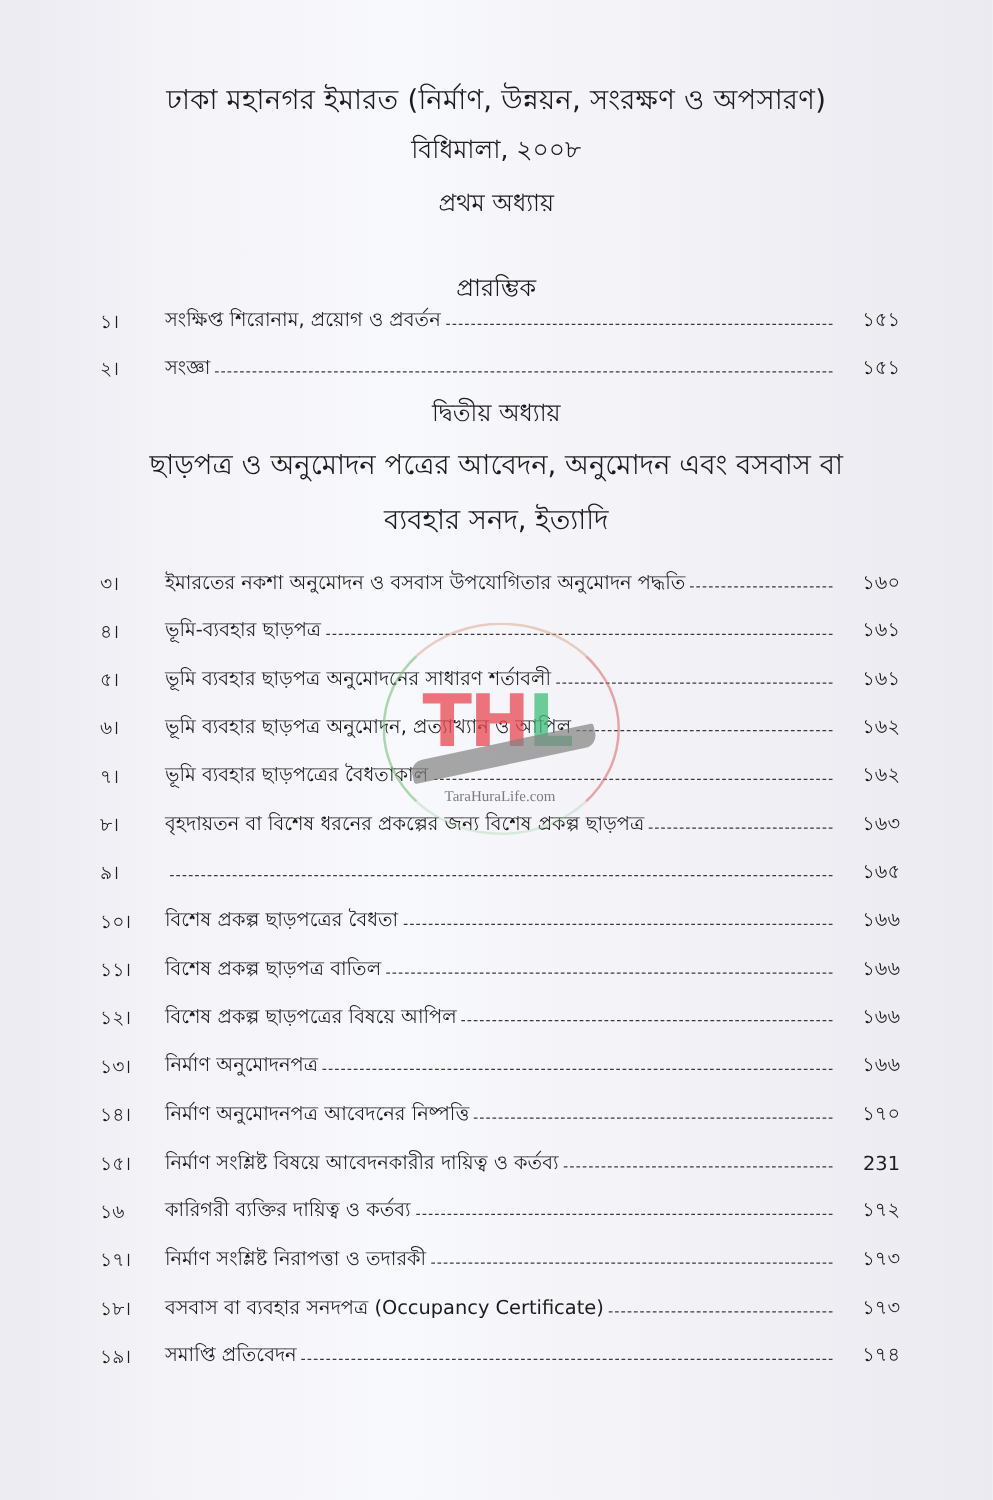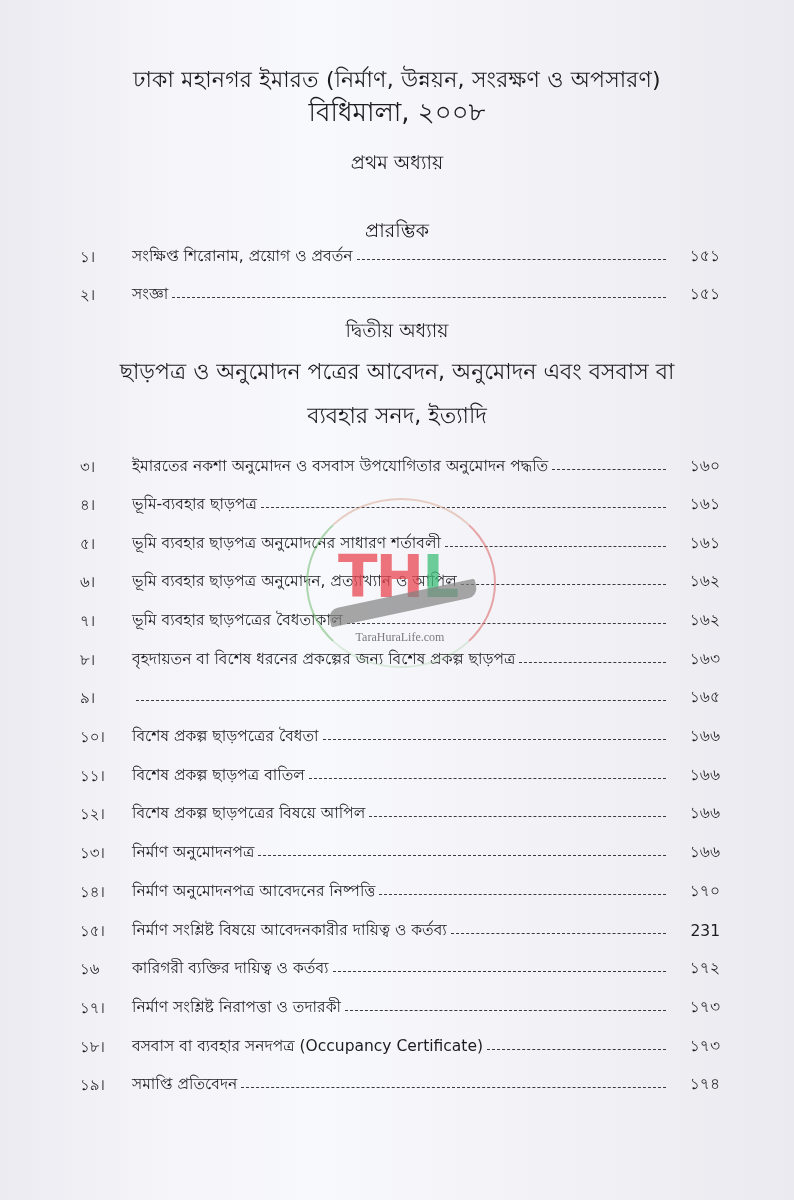--- a/index.html
+++ b/index.html
@@ -8,21 +8,21 @@
       background: #f3f2f7;
       background-image: linear-gradient(90deg, #ecebf1 0%, #f5f4f9 20%, #f8f9fc 40%, #f2f1f6 70%, #ebeaf0 100%);
       font-family: "DejaVu Sans", "Liberation Sans", sans-serif;
       color: #1c1c1e;
       position: relative;
     }
     .page { position: absolute; left: 0; top: 0; width: 794px; height: 1200px; }
 
     .title-block { position: absolute; left: 0; width: 794px; text-align: center; }
     .title-line1 { top: 62px; font-size: 22px; letter-spacing: 0.2px; }
-    .title-line2 { top: 92px; font-size: 26px; }
+    .title-line2 { top: 104px; font-size: 20px; }
     .chapter1 { top: 148px; font-size: 19px; }
     .section1 { top: 188px; font-size: 19px; margin-top: 28px; }
     .chapter2 { top: 316px; font-size: 19px; }
     .section2a { top: 354px; font-size: 22px; }
     .section2b { top: 398px; font-size: 22px; }
 
     .toc-row {
       position: absolute;
       left: 80px;
       width: 640px;

